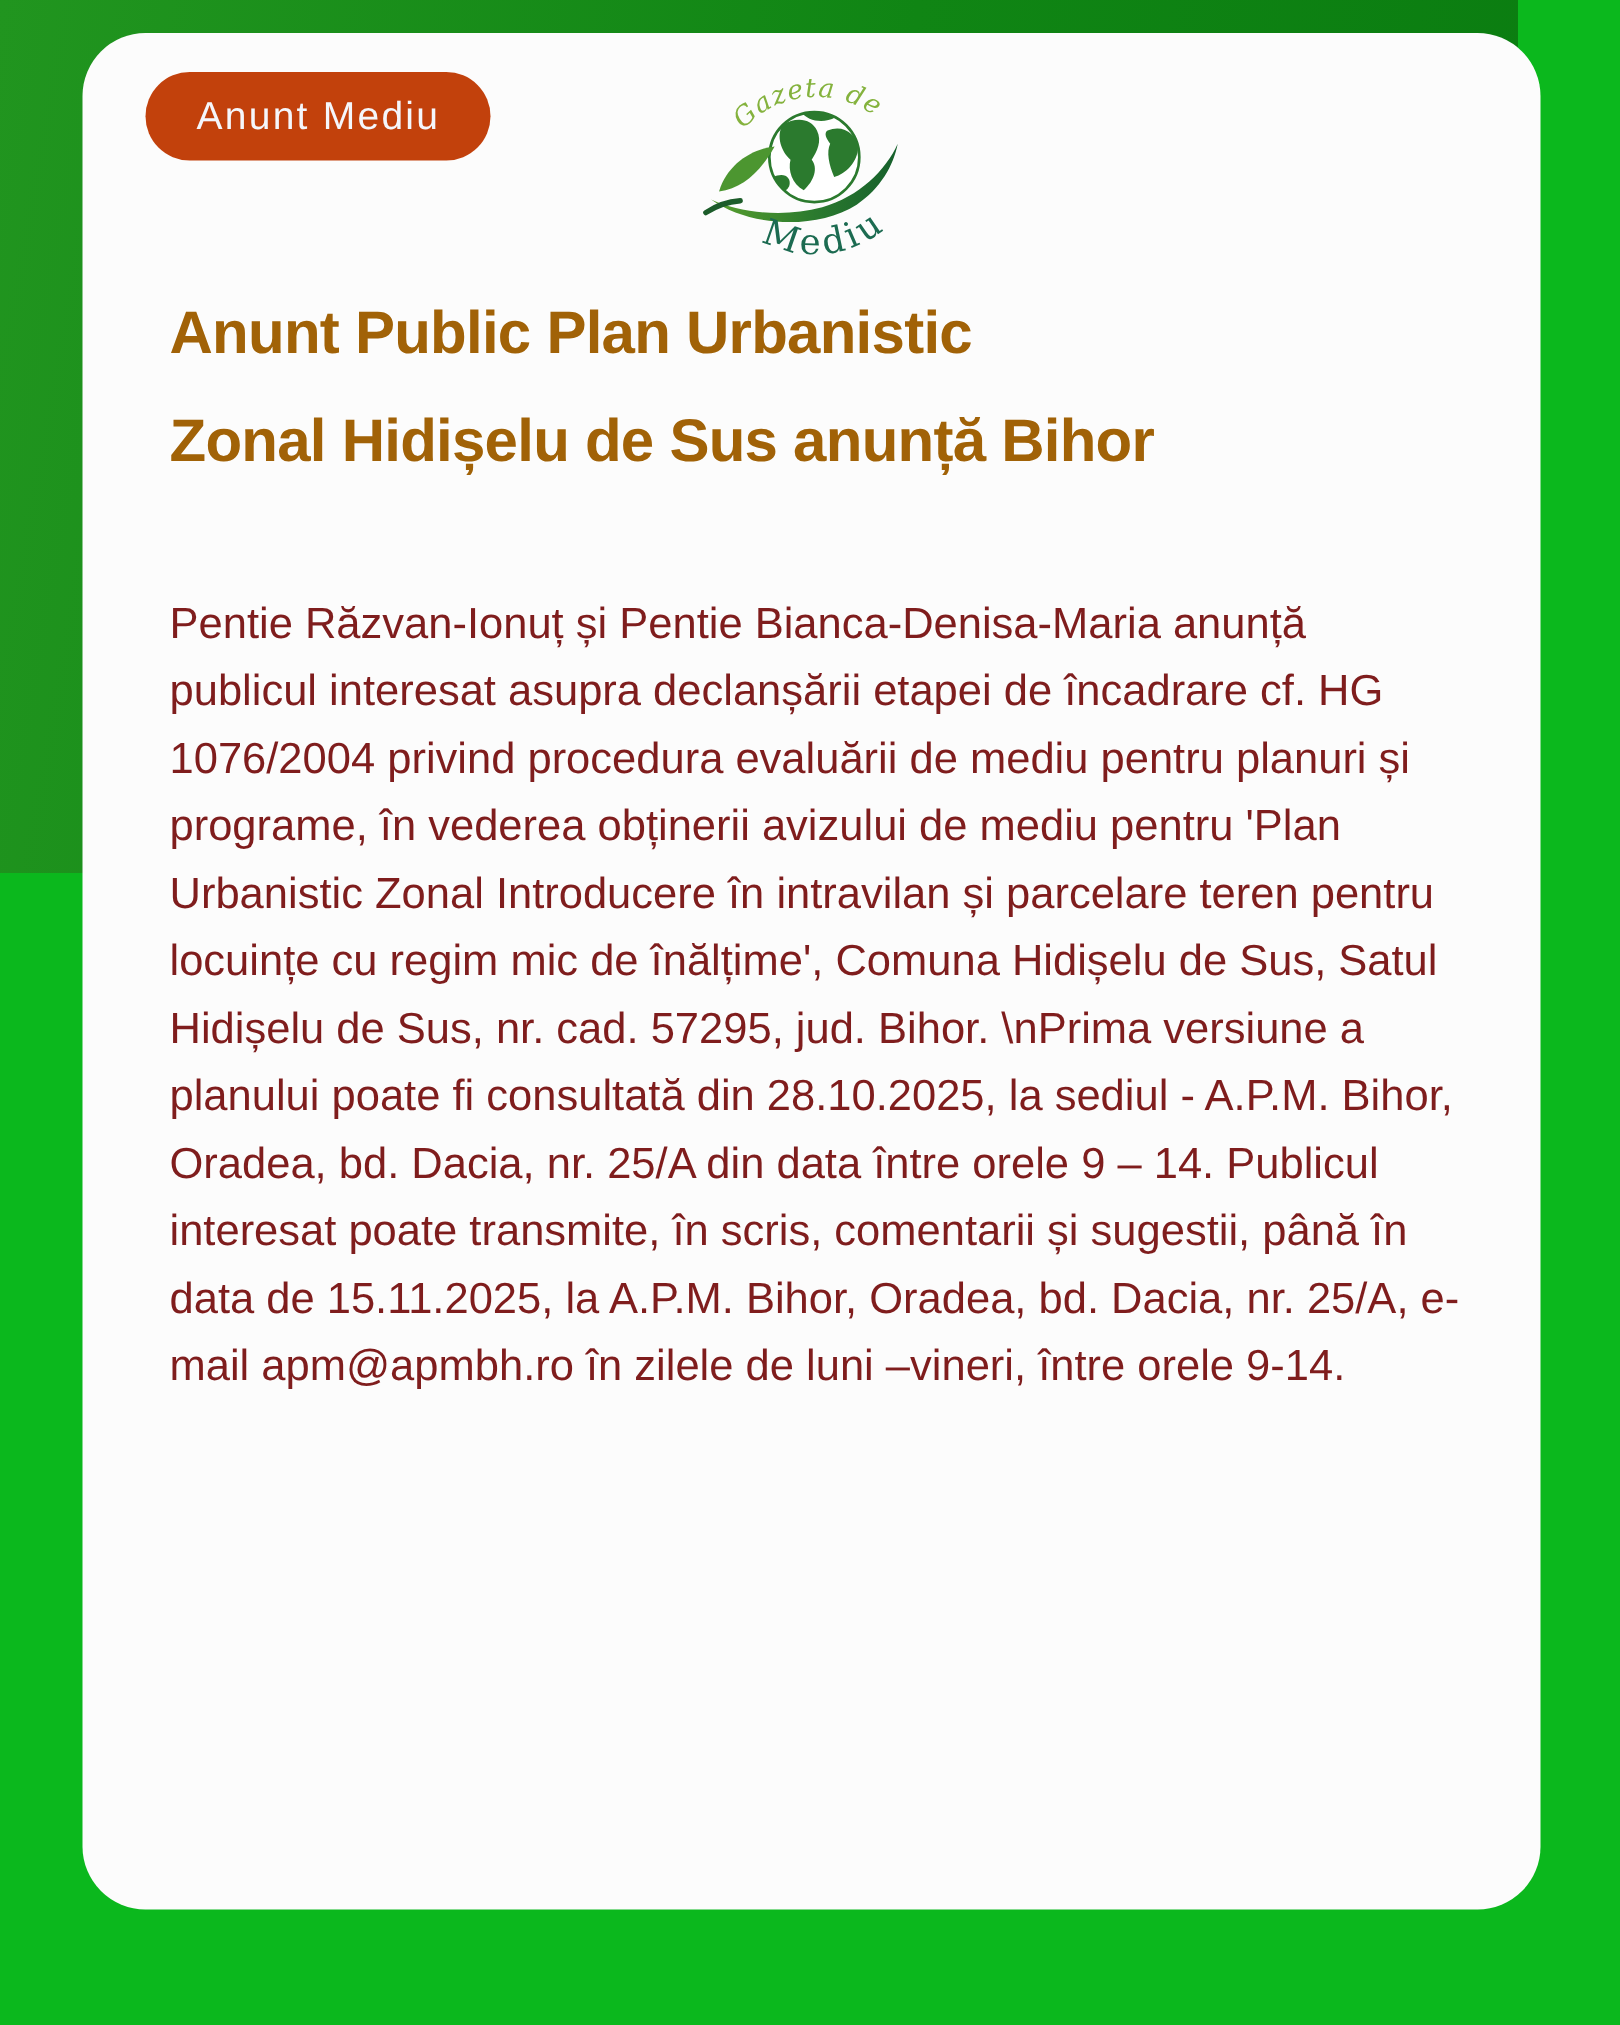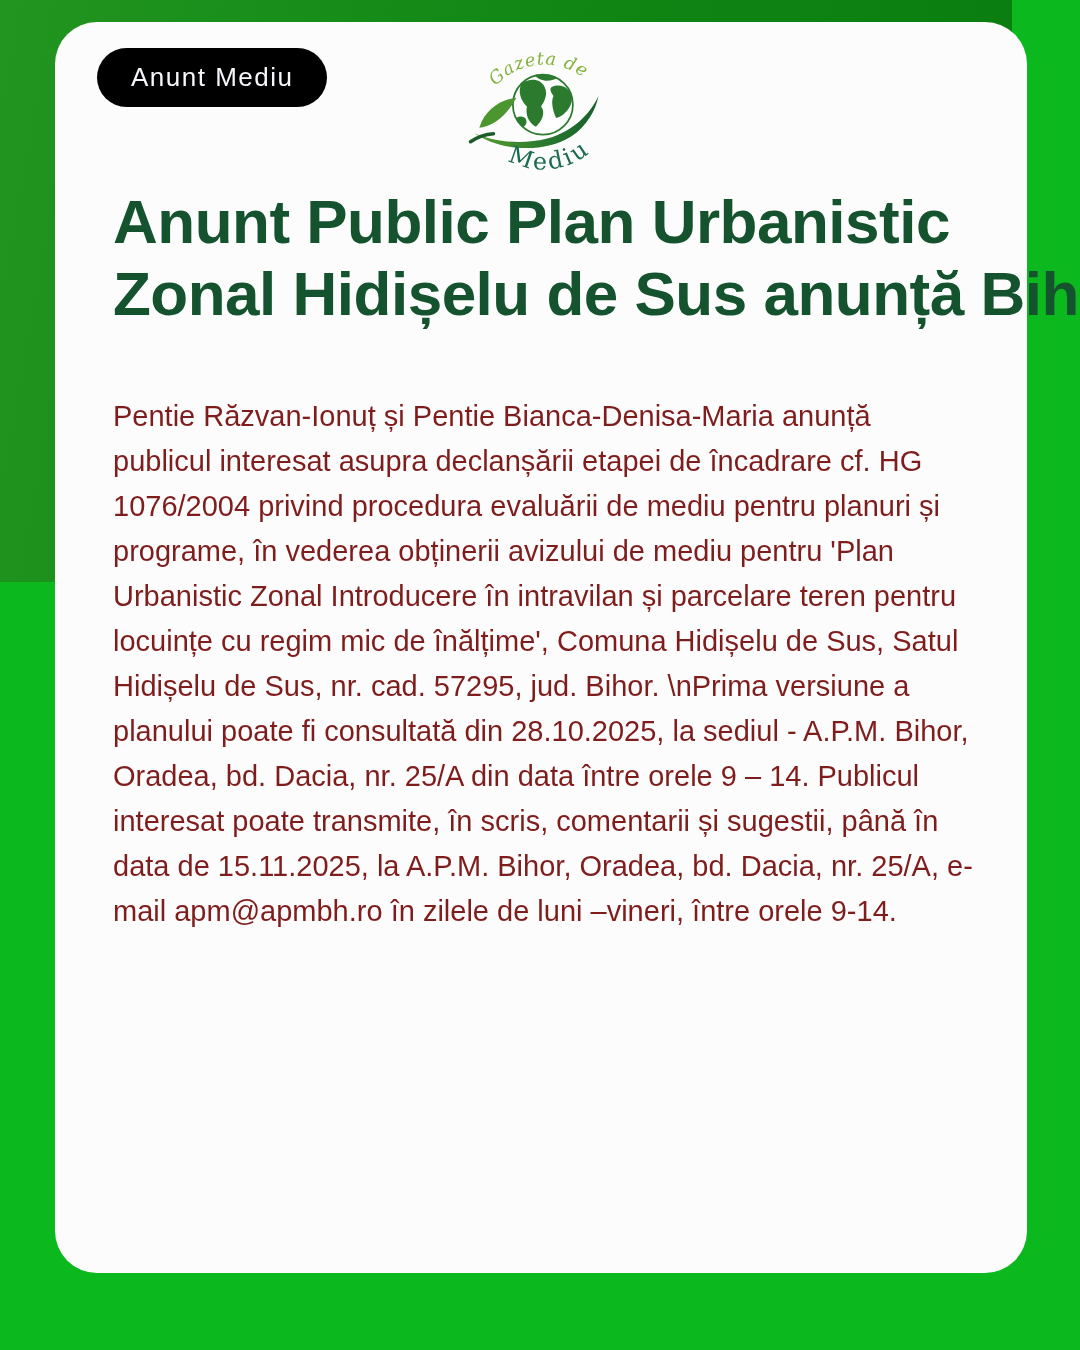--- a/index.html
+++ b/index.html
@@ -11,33 +11,33 @@
   .dark-panel{
     position:absolute;left:0;top:0;width:1012px;height:582px;
     background:linear-gradient(100deg,#21951f 0%,#108514 55%,#0a7c10 100%);
   }
   .card{
     position:absolute;left:55px;top:22px;width:972px;height:1251px;
     background:#fcfcfc;border-radius:42px;
   }
   .badge{
     position:absolute;left:42px;top:26px;height:59px;min-width:220px;
-    background:#000000;border-radius:30px;
+    background:#c2410c;border-radius:30px;
     display:flex;align-items:center;justify-content:flex-start;
     padding:0 34px;box-sizing:border-box;
   }
   .badge span{
     color:#f5f6fb;font-size:26px;letter-spacing:1.5px;font-weight:500;
   }
   .logo{
     position:absolute;left:412px;top:18px;width:150px;height:140px;
   }
   .headline{
     position:absolute;left:58px;top:164px;width:900px;
-    color:#14532d;font-weight:700;font-size:62px;line-height:72px;
+    color:#a16207;font-weight:700;font-size:40px;line-height:72px;
     letter-spacing:-0.5px;
   }
   .headline div{white-space:nowrap;}
   .body-text{
     position:absolute;left:58px;top:372px;width:860px;
     color:#7f1d1d;font-size:29px;line-height:45px;font-weight:400;
     letter-spacing:0;margin:0;
   }
 </style>
 </head>

